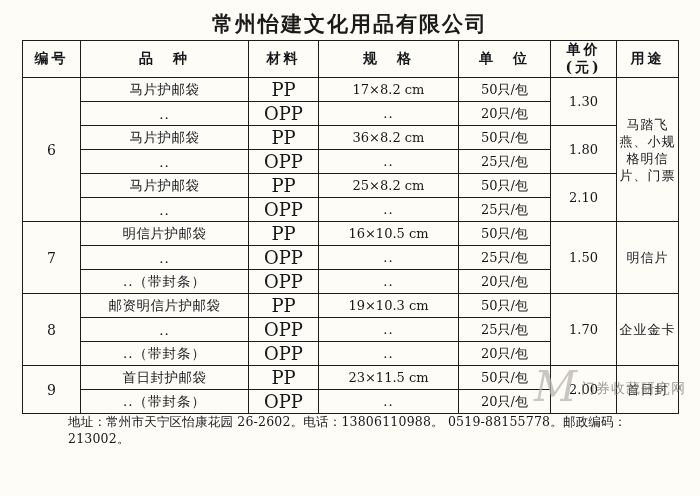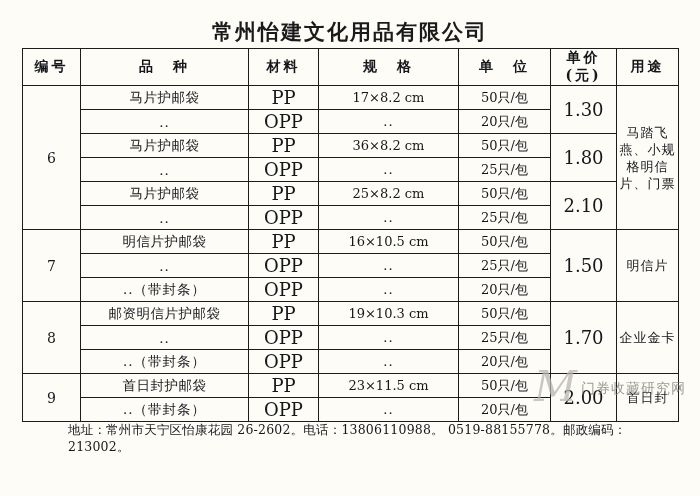--- a/index.html
+++ b/index.html
@@ -13,21 +13,21 @@
     font-family: "Liberation Serif", serif;
     color: #16181c;
     overflow: hidden;
     position: relative;
   }
   .page {
     position: relative;
     width: 700px;
     height: 408px;
     box-sizing: border-box;
-    padding: 12px 22px 0 22px;
+    padding: 4px 22px 0 22px;
   }
   .doc-title {
     text-align: center;
     font-size: 21px;
     font-weight: bold;
     letter-spacing: 2px;
     color: #1a1a1a;
     margin-top: 6px;
     margin-bottom: 2px;
     font-family: "DejaVu Serif", serif;
@@ -68,21 +68,21 @@
   .col-name   { width: 168px; }
   .col-mat    { width: 70px; }
   .col-spec   { width: 140px; }
   .col-unit   { width: 92px; }
   .col-price  { width: 66px; }
   .col-use    { width: 62px; }
   .cell-name  { font-size: 13.5px; letter-spacing: 0.5px; }
   .cell-mat   { font-size: 18px; font-family: "DejaVu Serif", serif; }
   .cell-spec  { font-size: 13px; font-weight: bold; font-family: "DejaVu Serif", serif; margin-top: 24px; }
   .cell-unit  { font-size: 13px; }
-  .cell-price { font-size: 18px; font-weight: bold; }
+  .cell-price { font-size: 13px; font-weight: bold; }
   .cell-no    { font-size: 14px; font-weight: bold; }
   .cell-use   { font-size: 13px; line-height: 17px; padding: 0 3px; letter-spacing: 1px; }
   .dots       { letter-spacing: 1px; }
   .footer {
     font-size: 12.5px;
     letter-spacing: 0.2px;
     padding-left: 46px;
     color: #15171b;
     font-family: "DejaVu Serif", serif;
   }

